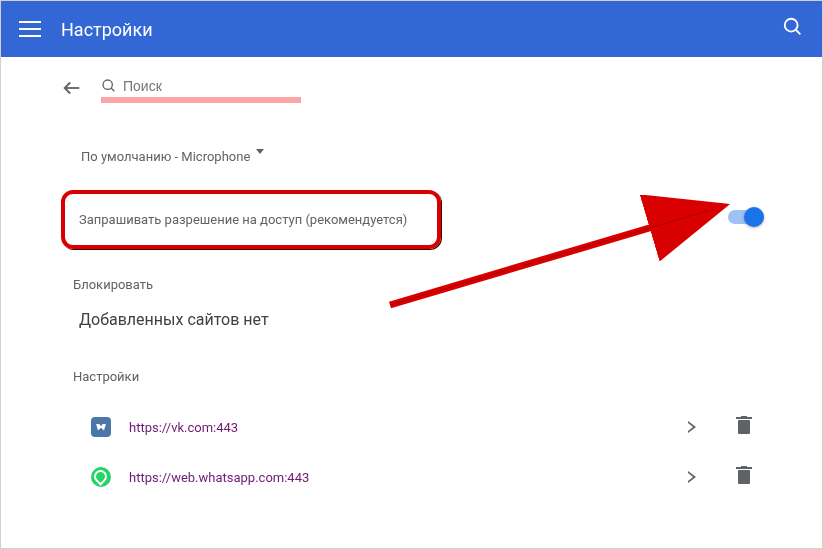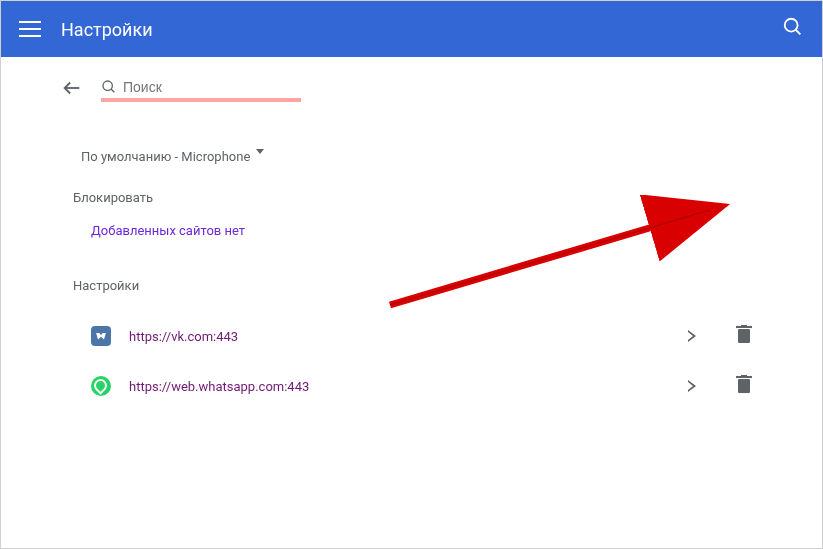--- a/index.html
+++ b/index.html
@@ -56,21 +56,21 @@
       color: #5f6368;
     }
     .page-title {
       font-size: 17px;
       color: #202124;
       flex: 1;
     }
     .search-box {
       display: flex;
       align-items: center;
-      border-bottom: 4px solid #fca5a5;
+      border-bottom: 6px solid #fca5a5;
       width: 200px;
       padding-bottom: 2px;
     }
     .search-box svg { color: #5f6368; margin-right: 6px; }
     .search-box input {
       border: none;
       outline: none;
       font-size: 14px;
       width: 100%;
       color: #5f6368;
@@ -128,23 +128,23 @@
       border-radius: 50%;
       box-shadow: 0 1px 3px rgba(0,0,0,0.3);
     }
     .section-label {
       font-size: 13px;
       color: #5f6368;
       margin-left: 12px;
       margin-bottom: 18px;
     }
     .empty-text {
-      font-size: 13px;
-      color: #6d28d9;
-      margin-left: 30px;
+      font-size: 16px;
+      color: #404040;
+      margin-left: 18px;
       margin-bottom: 40px;
     }
     .site-row {
       display: flex;
       align-items: center;
       padding: 14px 0 14px 30px;
     }
     .site-icon {
       width: 20px;
       height: 20px;
@@ -229,20 +229,26 @@
       </svg>
       <input type="text" placeholder="Поиск" style="">
     </div>
   </div>
 
   <div class="dropdown">
     <span>По умолчанию - Microphone</span>
     <span class="caret"></span>
   </div>
 
+  <div class="toggle-row">
+    <div class="highlight-box">
+      <div class="highlight-text">Запрашивать разрешение на доступ (рекомендуется)</div>
+    </div>
+    <div class="toggle"></div>
+  </div>
 
   <div class="section-label">Блокировать</div>
   <div class="empty-text">Добавленных сайтов нет</div>
 
   <div class="section-label">Настройки</div>
 
   <div class="site-row">
     <div class="site-icon vk-icon"></div>
     <div class="site-url">https://vk.com:443</div>
     <div class="chevron">

